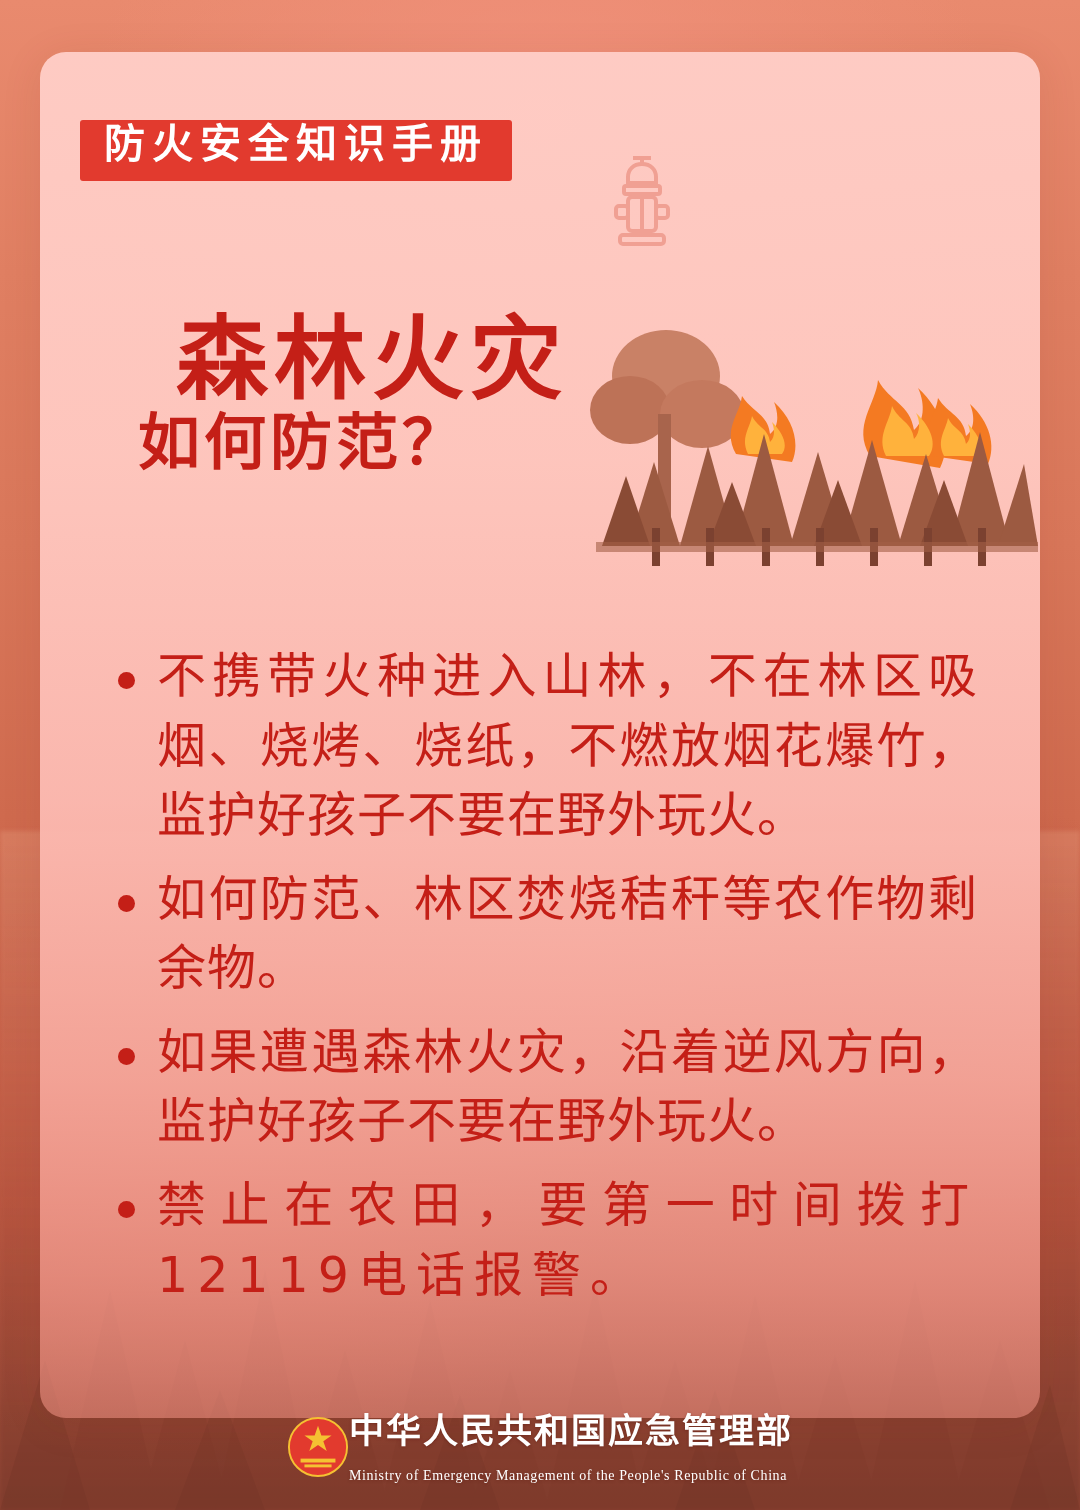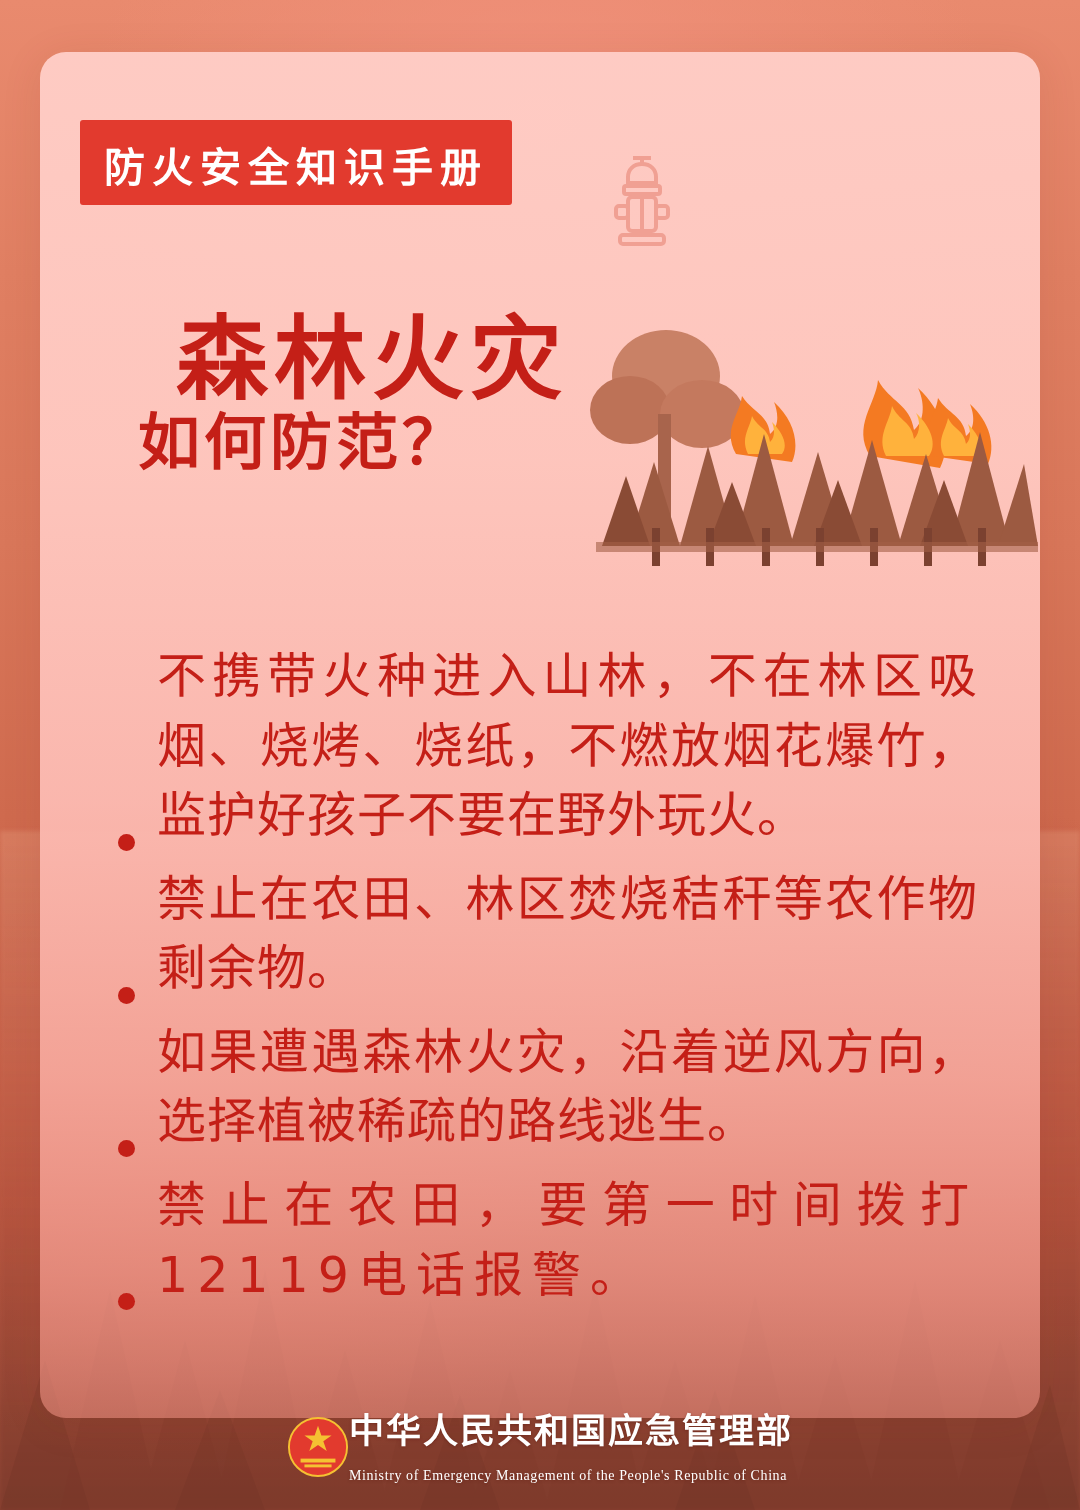--- a/index.html
+++ b/index.html
@@ -63,21 +63,21 @@
     box-shadow: 0 6px 40px rgba(120, 40, 25, .10);
     overflow: hidden;
   }
 
   
   .ribbon {
     position: absolute;
     left: 40px;
     top: 68px;
     background: #e23a2e;
-    padding: 28px 24px 16px 24px;
+    padding: 4px 24px 16px 24px;
     border-radius: 3px;
   }
   .ribbon-text {
     color: #ffffff;
     font-size: 41px;
     font-weight: 700;
     letter-spacing: 7px;
     line-height: 1;
     font-family: "DejaVu Sans", "Liberation Sans", sans-serif;
     white-space: nowrap;
@@ -124,21 +124,21 @@
 
   
   .bullets {
     position: absolute;
     left: 78px;
     top: 590px;
     width: 860px;
   }
   .bullet-item {
     display: flex;
-    align-items: flex-end;
+    align-items: flex-start;
     margin-bottom: 14px;
   }
   .dot {
     width: 17px;
     height: 17px;
     border-radius: 50%;
     background: #c41f17;
     flex: 0 0 auto;
     margin-top: 30px;
     margin-right: 22px;
@@ -297,26 +297,26 @@
 
   <div class="bullets">
 
     <div class="bullet-item">
       <span class="dot"></span>
       <span class="bullet-text">不携带火种进入山林，不在林区吸烟、烧烤、烧纸，不燃放烟花爆竹，监护好孩子不要在野外玩火。</span>
     </div>
 
     <div class="bullet-item">
       <span class="dot"></span>
-      <span class="bullet-text">禁止在农田、林区焚烧秸秆等农作物剩余物。</span>
+      <span class="bullet-text">如何防范、林区焚烧秸秆等农作物剩余物。</span>
     </div>
 
     <div class="bullet-item">
       <span class="dot"></span>
-      <span class="bullet-text">如果遭遇森林火灾，沿着逆风方向，选择植被稀疏的路线逃生。</span>
+      <span class="bullet-text">如果遭遇森林火灾，沿着逆风方向，监护好孩子不要在野外玩火。</span>
     </div>
 
     <div class="bullet-item spaced">
       <span class="dot"></span>
       <span class="bullet-text">禁止在农田，要第一时间拨打12119电话报警。</span>
     </div>
 
   </div>
 </div>
 

